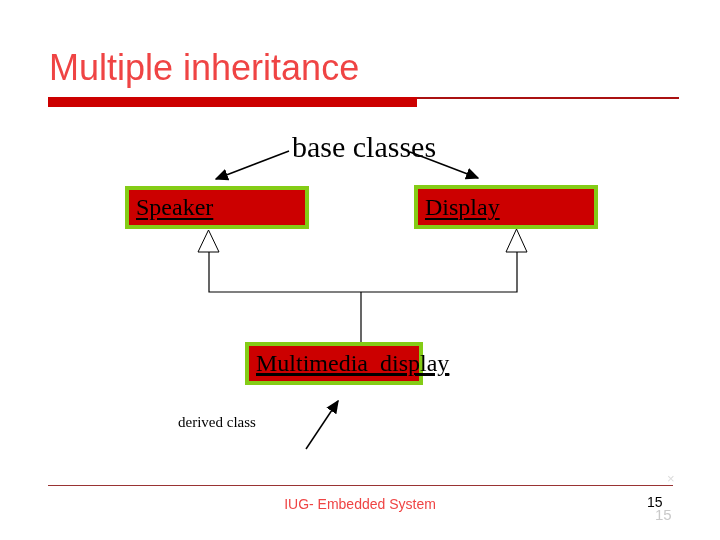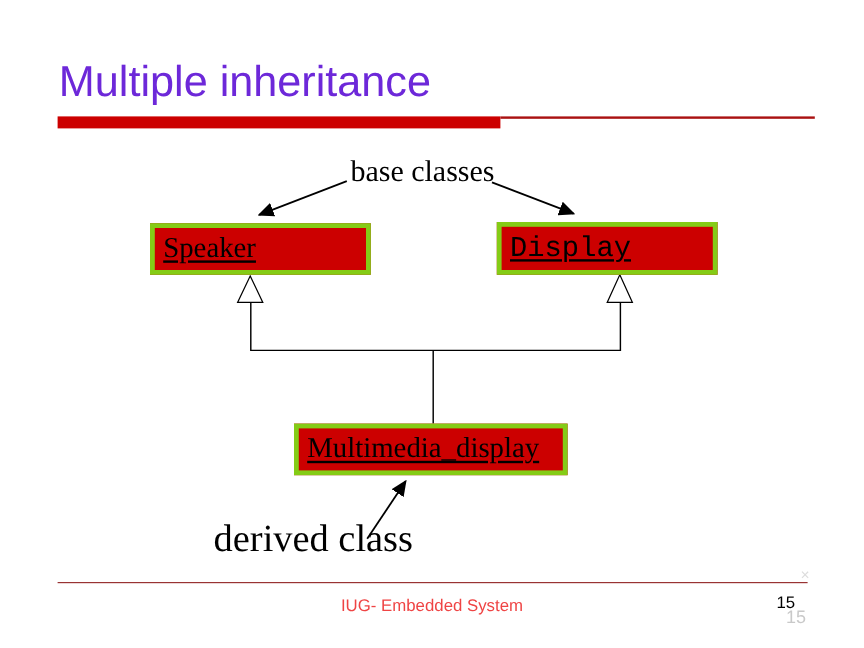--- a/index.html
+++ b/index.html
@@ -5,50 +5,50 @@
   html,body { margin:0; padding:0; background:#fff; }
   .slide {
     position:relative; width:720px; height:540px; background:#ffffff;
     font-family:"Liberation Serif", serif; overflow:hidden;
   }
 
   
   .title {
     position:absolute; left:49px; top:51px; margin:0;
     font-family:"Liberation Sans", sans-serif; font-weight:400;
-    font-size:36px; line-height:34px; color:#6d28d9;
+    font-size:36px; line-height:34px; color:#ef4444;
   }
   .bar-thick {
     position:absolute; left:48px; top:97px; width:369px; height:10px;
     background:var(--bar-red,#cc0000);
   }
   .bar-thin {
     position:absolute; left:417px; top:97px; width:262px; height:2px;
     background:var(--line-red,#aa1111);
   }
 
   
   .label { position:absolute; color:#000; white-space:nowrap; }
-  .base-classes { left:292px; top:130px; font-size:25px; }
-  .derived-class { left:178px; top:430px; font-size:32px; }
+  .base-classes { left:292px; top:130px; font-size:30px; }
+  .derived-class { left:178px; top:414px; font-size:15px; }
 
   
   .classbox {
     position:absolute; box-sizing:border-box;
     background:var(--box-red,#cc0000); border:4px solid #84cc16;
     display:flex; align-items:center;
     font-size:24px; color:#000;
   }
   .classbox span {
     padding-left:7px; text-decoration:underline;
     text-decoration-thickness:1.5px; text-underline-offset:3px;
   }
   .box-speaker    { left:125px; top:186px; width:184px; height:43px; }
-  .box-display    { left:414px; top:185px; width:184px; height:44px;font-family:Liberation Mono, monospace; }
-  .box-multimedia { left:245px; top:353px; width:228px; height:43px; }
+  .box-display    { left:414px; top:185px; width:184px; height:44px; }
+  .box-multimedia { left:245px; top:342px; width:178px; height:43px;text-decoration:underline; }
 
   svg.diagram { position:absolute; left:0; top:0; }
 
   
   .footer-line {
     position:absolute; left:48px; top:485px; width:625px; height:1px;
     background:var(--footer-maroon,#993333);
   }
   .footer-text {
     position:absolute; left:0; top:496px; width:720px; text-align:center;

